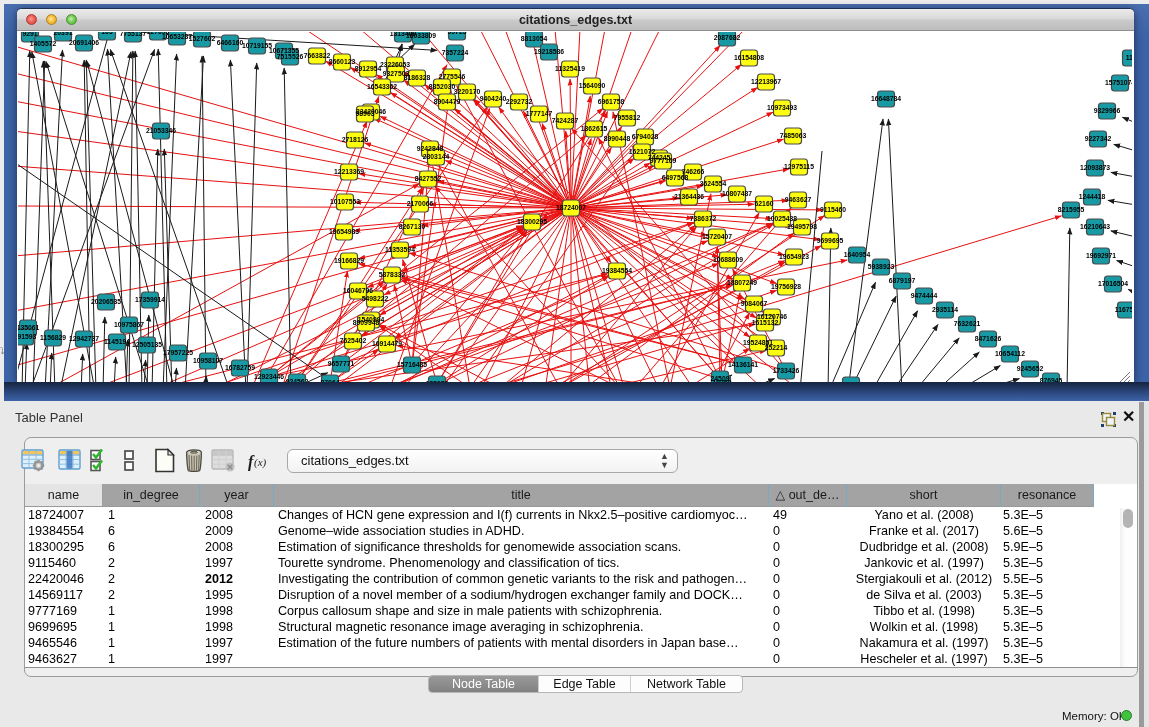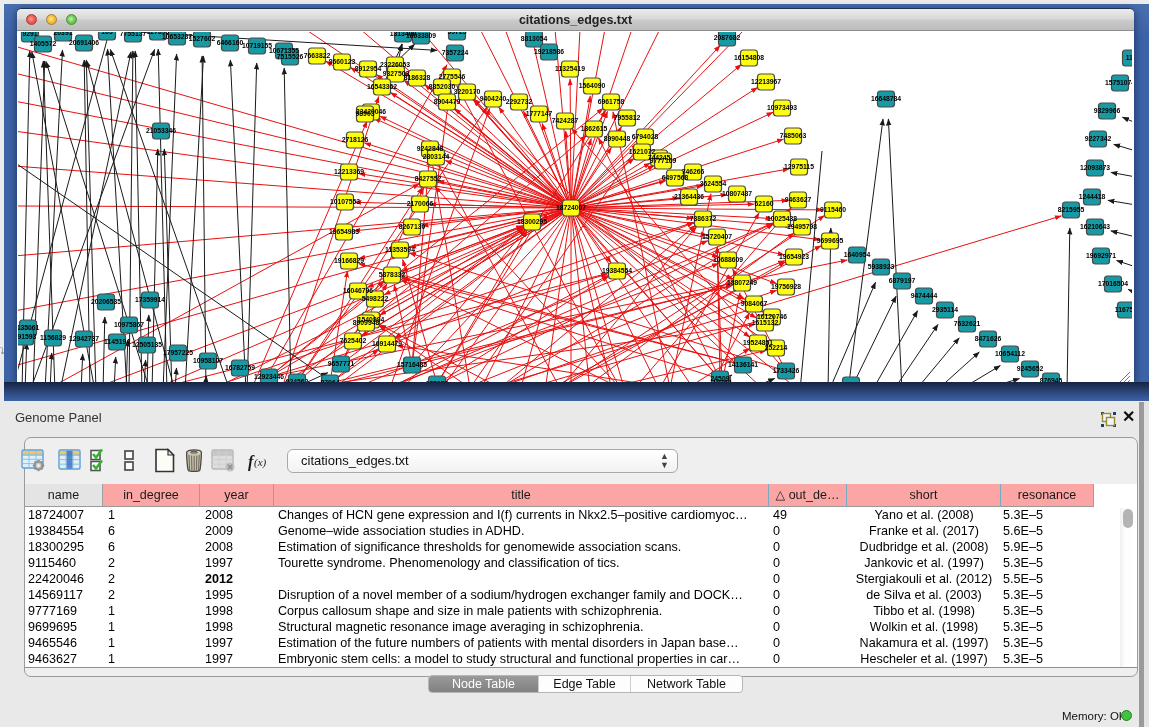--- a/index.html
+++ b/index.html
@@ -29,21 +29,21 @@
   background:#efefef; border:1px solid #9b9b9b; border-radius:7px; }
 .rightstrip1 { position:absolute; left:1139px; top:402px; width:5px; height:325px; background:#9a9a9a; }
 .rightstrip2 { position:absolute; left:1144px; top:402px; width:5px; height:325px; background:#e4e4e4; }
 
 .tbico { position:absolute; top:448px; }
 .dropdown { position:absolute; left:287px; top:449px; width:391px; height:24px; background:linear-gradient(180deg,#ffffff,#f2f2f2);
   border:1px solid #a8a8a8; border-radius:6px; font-size:13px; color:#111; line-height:22px; padding-left:13px; }
 .ddarrows { position:absolute; right:8px; top:2px; font-size:9px; color:#444; line-height:9px; text-align:center; }
 
 .tbl { position:absolute; left:25px; top:484px; width:1112px; height:184px; background:#fff; overflow:hidden; border-bottom:1px solid #8f8f8f; }
-.thdr { position:absolute; left:0; top:0; height:23px; background:#fca5a5; border-right:1px solid #77aac4; border-bottom:1px solid #9a9a9a;
+.thdr { position:absolute; left:0; top:0; height:23px; background:#a3a3a3; border-right:1px solid #77aac4; border-bottom:1px solid #9a9a9a;
   font-size:12.5px; color:#1a1a1a; text-align:center; line-height:22px; }
 .thdr.gray { background:#e4e4e4; border-right:1px solid #9f9f9f; }
 .trow { position:absolute; height:16px; font-size:12.6px; color:#000; white-space:nowrap; }
 .tc { position:absolute; top:0; overflow:hidden; }
 .sb { position:absolute; left:1095px; top:24px; width:17px; height:161px; background:linear-gradient(90deg,#efefef,#fdfdfd 30%,#ffffff); }
 .sbthumb { position:absolute; left:3px; top:1px; width:10px; height:19px; background:#b4b4b4; border-radius:5px; }
 
 .tabs { position:absolute; left:428px; top:675px; height:18px; border:1px solid #b6b6b6; border-radius:4px; overflow:hidden; background:#fdfdfd; }
 .tabseg { float:left; height:18px; font-size:12.5px; line-height:17px; text-align:center; color:#111; }
 .tabseg.sel { background:linear-gradient(180deg,#9a9a9a,#7e7e7e); color:#fff; }
@@ -624,21 +624,21 @@
 <g stroke="#777" stroke-width="1">
           <line x1="1100" y1="352" x2="1112" y2="340"></line>
           <line x1="1104" y1="352" x2="1112" y2="344"></line>
           <line x1="1108" y1="352" x2="1112" y2="348"></line>
         </g>
 </svg>
   </div>
 </div>
 <div class="under-shadow"></div>
 <div class="tpanel"></div>
-<div class="tptitle">Genome Panel</div>
+<div class="tptitle">Table Panel</div>
 <div class="tpfloat">
 <svg width="17" height="17" viewBox="0 0 17 17">
  <rect x="1" y="1" width="3" height="3" fill="#1c3f6e"></rect>
       <rect x="13" y="1" width="3" height="3" fill="#1c3f6e"></rect>
  <rect x="1" y="13" width="3" height="3" fill="#1c3f6e"></rect>
       <rect x="13" y="13" width="3" height="3" fill="#1c3f6e"></rect>
  <rect x="2.5" y="2.5" width="8" height="8" fill="#eef4fb" stroke="#9a8a35" stroke-width="1.4"></rect>
  <rect x="6.5" y="6.5" width="8" height="8" fill="#eef4fb" stroke="#9a8a35" stroke-width="1.4"></rect>
 </svg>
 </div>
@@ -760,20 +760,21 @@
       <div class="tc" style="left:180px;width:70px;">1997</div>
       <div class="tc" style="left:253px;width:492px;">Tourette syndrome. Phenomenology and classification of tics.</div>
       <div class="tc" style="left:748px;width:72px;">0</div>
       <div class="tc" style="left:822px;width:154px;text-align:center;">Jankovic et al. (1997)</div>
       <div class="tc" style="left:978px;width:90px;">5.3E–5</div>
     </div>
 <div class="trow" style="left:0;top:88px;width:1095px;">
       <div class="tc" style="left:3px;width:76px;">22420046</div>
       <div class="tc" style="left:83px;width:94px;">2</div>
       <div class="tc" style="left:180px;width:70px;font-weight:bold;">2012</div>
+      <div class="tc" style="left:253px;width:492px;">Investigating the contribution of common genetic variants to the risk and pathogen…</div>
       <div class="tc" style="left:748px;width:72px;">0</div>
       <div class="tc" style="left:822px;width:154px;text-align:center;">Stergiakouli et al. (2012)</div>
       <div class="tc" style="left:978px;width:90px;">5.5E–5</div>
     </div>
 <div class="trow" style="left:0;top:104px;width:1095px;">
       <div class="tc" style="left:3px;width:76px;">14569117</div>
       <div class="tc" style="left:83px;width:94px;">2</div>
       <div class="tc" style="left:180px;width:70px;">1995</div>
       <div class="tc" style="left:253px;width:492px;">Disruption of a novel member of a sodium/hydrogen exchanger family and DOCK…</div>
       <div class="tc" style="left:748px;width:72px;">0</div>
@@ -804,21 +805,20 @@
       <div class="tc" style="left:180px;width:70px;">1997</div>
       <div class="tc" style="left:253px;width:492px;">Estimation of the future numbers of patients with mental disorders in Japan base…</div>
       <div class="tc" style="left:748px;width:72px;">0</div>
       <div class="tc" style="left:822px;width:154px;text-align:center;">Nakamura et al. (1997)</div>
       <div class="tc" style="left:978px;width:90px;">5.3E–5</div>
     </div>
 <div class="trow" style="left:0;top:168px;width:1095px;">
       <div class="tc" style="left:3px;width:76px;">9463627</div>
       <div class="tc" style="left:83px;width:94px;">1</div>
       <div class="tc" style="left:180px;width:70px;">1997</div>
-      <div class="tc" style="left:253px;width:492px;">Embryonic stem cells: a model to study structural and functional properties in car…</div>
       <div class="tc" style="left:748px;width:72px;">0</div>
       <div class="tc" style="left:822px;width:154px;text-align:center;">Hescheler et al. (1997)</div>
       <div class="tc" style="left:978px;width:90px;">5.3E–5</div>
     </div>
 <div class="sb">
       <div class="sbthumb"></div>
     </div>
 </div>
 <div class="tabs">
     <div class="tabseg sel" style="width:109px;">Node Table</div>

